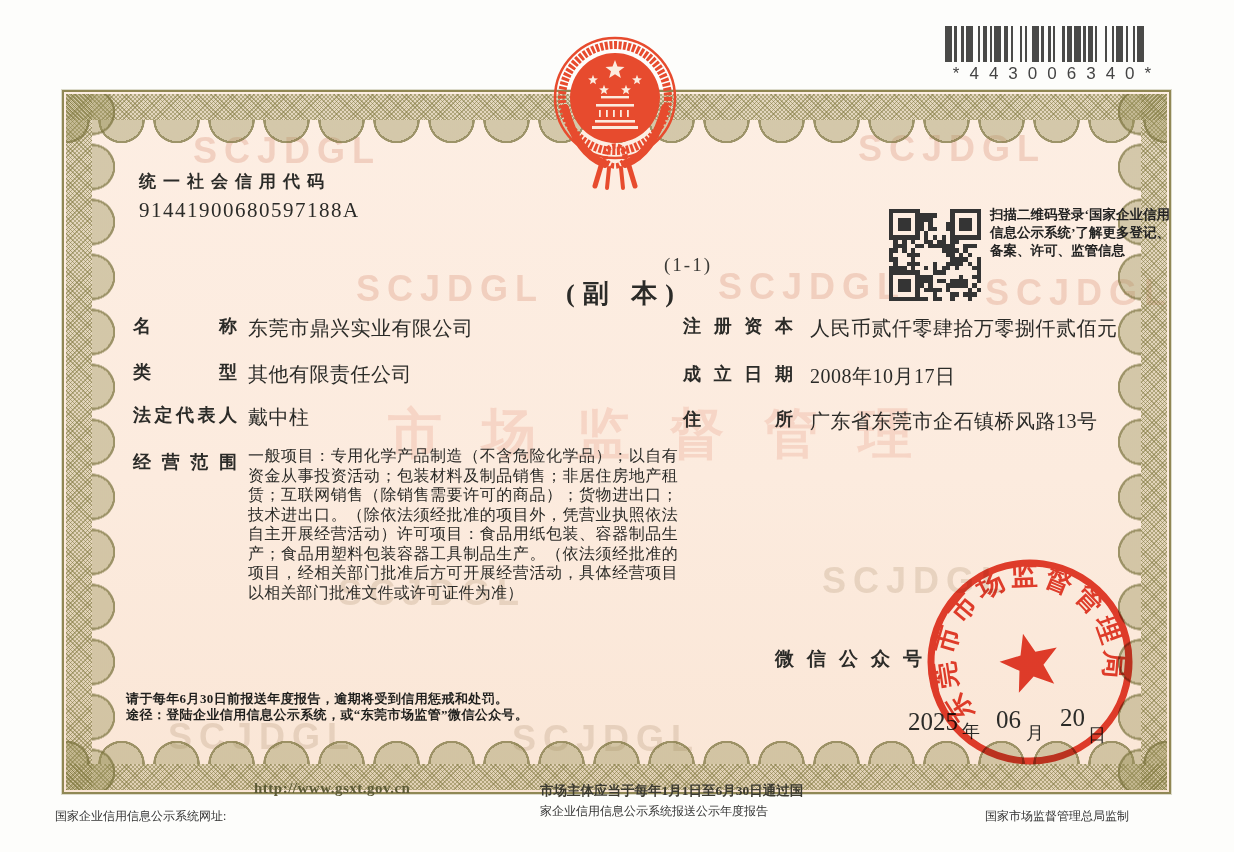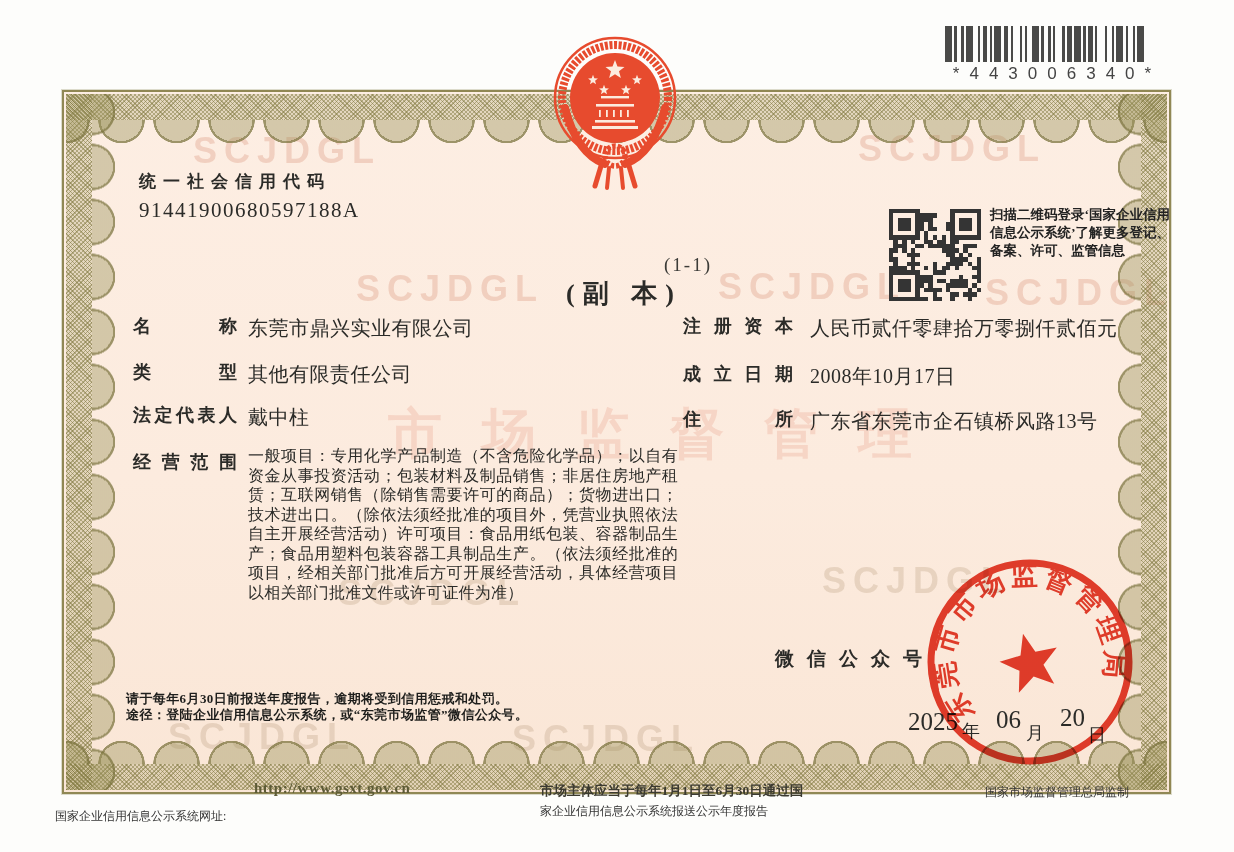--- a/index.html
+++ b/index.html
@@ -735,15 +735,15 @@
   </svg>
 
   <div class="abs notice" style="top:690px">请于每年6月30日前报送年度报告，逾期将受到信用惩戒和处罚。</div>
   <div class="abs notice" style="top:706px">途径：登陆企业信用信息公示系统，或“东莞市场监管”微信公众号。</div>
 
   <div class="abs gsxt">http://www.gsxt.gov.cn</div>
   <div class="abs strip-note">市场主体应当于每年1月1日至6月30日通过国</div>
 
   <div class="abs foot" style="left:55px;top:808px">国家企业信用信息公示系统网址:</div>
   <div class="abs foot" style="left:540px;top:803px">家企业信用信息公示系统报送公示年度报告</div>
-  <div class="abs foot" style="left:985px;top:784px">国家市场监督管理总局监制</div>
+  <div class="abs foot" style="left:985px;top:808px">国家市场监督管理总局监制</div>
 
 </div>
 
 </body></html>

